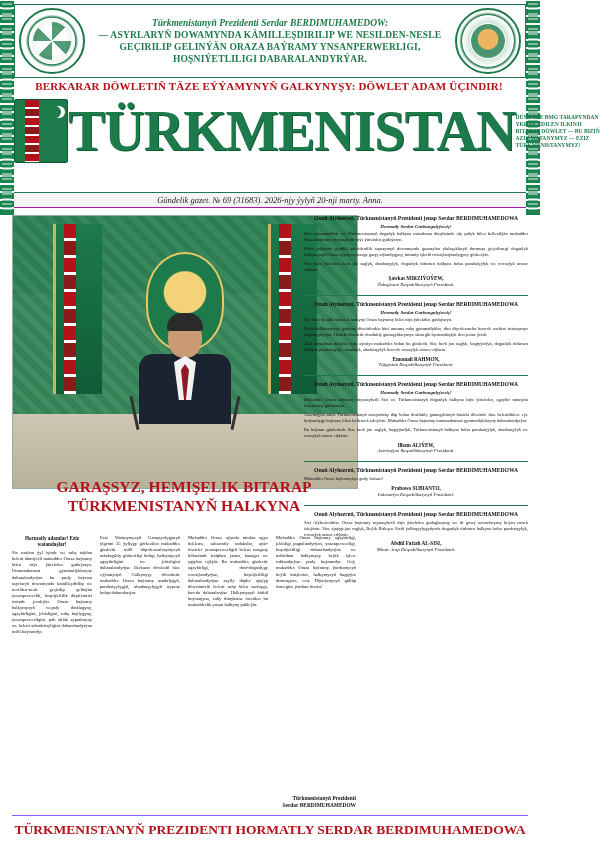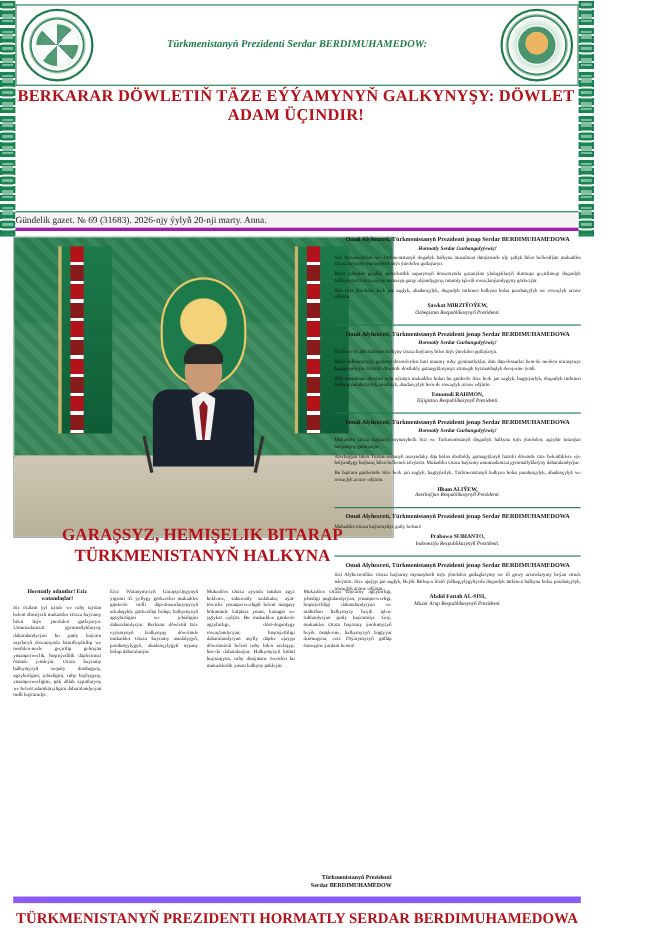--- a/index.html
+++ b/index.html
@@ -57,21 +57,21 @@
   }
   .topstrip-text{
     flex:1 1 auto;text-align:center;color:#1d7a4a;padding:0 6px;
   }
   .topstrip-text .l1{font-weight:bold;font-size:9.5px;font-style:italic;line-height:12px;}
   .topstrip-text .l2{font-weight:bold;font-size:9.5px;line-height:12px;letter-spacing:.2px;}
 
   
   .slogan{
     position:absolute;left:12px;right:14px;top:80px;height:13px;
-    text-align:center;color:#b3121a;font-weight:bold;font-size:15px;letter-spacing:.2px;
+    text-align:center;color:#b3121a;font-weight:bold;font-size:11px;letter-spacing:.2px;
   }
 
   
   .mast{
     position:absolute;left:14px;right:14px;top:92px;height:78px;
     display:flex;align-items:center;
   }
   .mast-flag{
     width:52px;height:62px;flex:0 0 auto;position:relative;
     background:#1d7a4a;border:1px solid #0c5c34;
@@ -96,24 +96,25 @@
   .mast-right{
     width:86px;flex:0 0 auto;color:#1d7a4a;font-size:5.6px;line-height:7px;font-weight:bold;text-align:left;
   }
 
   
   .subtitle{
     position:absolute;left:14px;right:14px;top:174px;text-align:center;
     color:#1d7a4a;font-weight:bold;font-size:11px;font-style:italic;
   }
   .issue{
-    position:absolute;left:14px;right:14px;top:192px;text-align:left;
+    position:absolute;left:14px;right:14px;top:192px;text-align:center;
     color:#222;font-size:8.5px;
-    border-top:1px solid #1d7a4a;border-bottom:3px solid #a21caf;padding:2px 0 2px;
+    border-top:1px solid #1d7a4a;border-bottom:1px solid #a21caf;padding:2px 0 2px;
     background:#f4f4f4;
+    font-style:italic;
   }
 
   
   .content{position:absolute;left:12px;right:12px;top:215px;bottom:8px;}
 
   .photo{
     position:absolute;left:0;top:0;width:344px;height:272px;
     background:linear-gradient(180deg,#2f6d4a 0%,#3b7d55 28%,#e8e2d4 29%,#d8d0bd 100%);
     border:1px solid #9aa;overflow:hidden;
   }
@@ -211,46 +212,55 @@
   }
   .greet .fromsm{
     text-align:center;font-size:4.8px;font-style:italic;line-height:6px;color:#111;
   }
   .rule{height:1px;background:#1d7a4a;margin:4px 0 5px;}
 
   
   .bottomhead{
     position:absolute;left:0;right:0;top:600px;text-align:center;
     color:#b3121a;font-weight:bold;font-size:13.5px;line-height:17px;
-    border-top:6px solid #8b5cf6;padding-top:5px;
+    border-top:1px solid #8b5cf6;padding-top:5px;
   }
   .bottomcols{
     position:absolute;left:0;right:0;top:645px;bottom:0;
     display:flex;gap:9px;
   }
   .bottomcols .bcol{flex:1 1 0;font-size:4.5px;line-height:5.9px;text-align:justify;color:#111;}
 </style>
 </head>
 <body>
 
 <div class="page">
 
   <div class="sideborder left"></div>
   <div class="sideborder right"></div>
 
   <div class="topstrip">
     <div class="seal"></div>
     <div class="topstrip-text">
       <div class="l1">Türkmenistanyň Prezidenti Serdar BERDIMUHAMEDOW:</div>
+      <div class="l2">— ASYRLARYŇ DOWAMYNDA KÄMILLEŞDIRILIP WE NESILDEN-NESLE GEÇIRILIP GELINÝÄN ORAZA BAÝRAMY YNSANPERWERLIGI, HOŞNIÝETLILIGI DABARALANDYRÝAR.</div>
     </div>
     <div class="seal2"></div>
   </div>
 
   <div class="slogan">BERKARAR DÖWLETIŇ TÄZE EÝÝAMYNYŇ GALKYNYŞY: DÖWLET ADAM ÜÇINDIR!</div>
 
+  <div class="mast">
+    <div class="mast-flag">
+      <div class="stripe"></div>
+        <div class="moon"></div>
+    </div>
+    <div class="mast-title">TÜRKMENISTAN</div>
+    <div class="mast-right">DÜNÝÄDE BMG TARAPYNDAN YKRAR EDILEN ILKINJI BITARAP DÖWLET — BU BIZIŇ AZIZ WATANYMYZ — EZIZ TÜRKMENISTANYMYZ!</div>
+  </div>
 
   <div class="issue">Gündelik gazet. № 69 (31683). 2026-njy ýylyň 20-nji marty. Anna.</div>
 
   <div class="content">
 
     <div class="photo">
       <div class="wall"></div>
       <div class="flagL">
           <div class="s"></div>
         </div>

